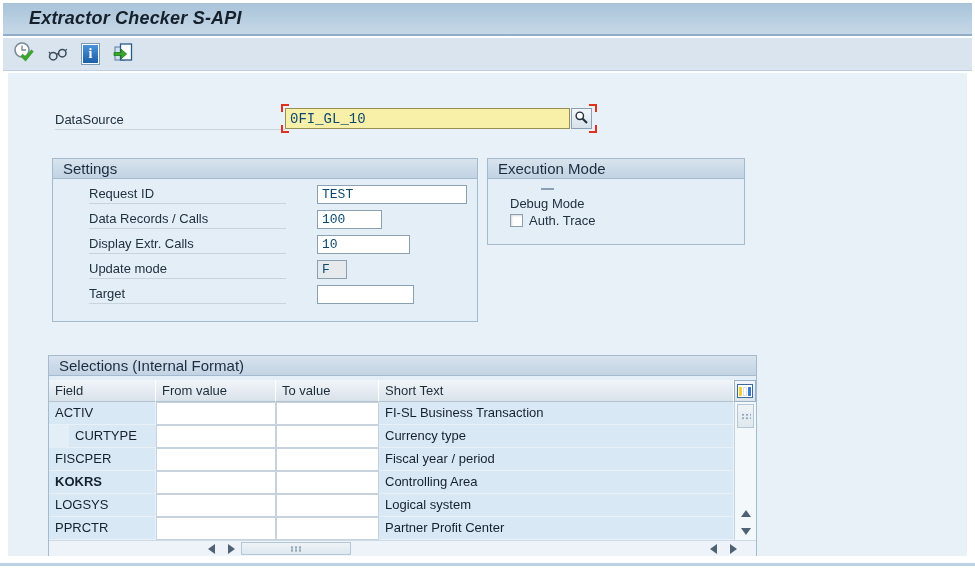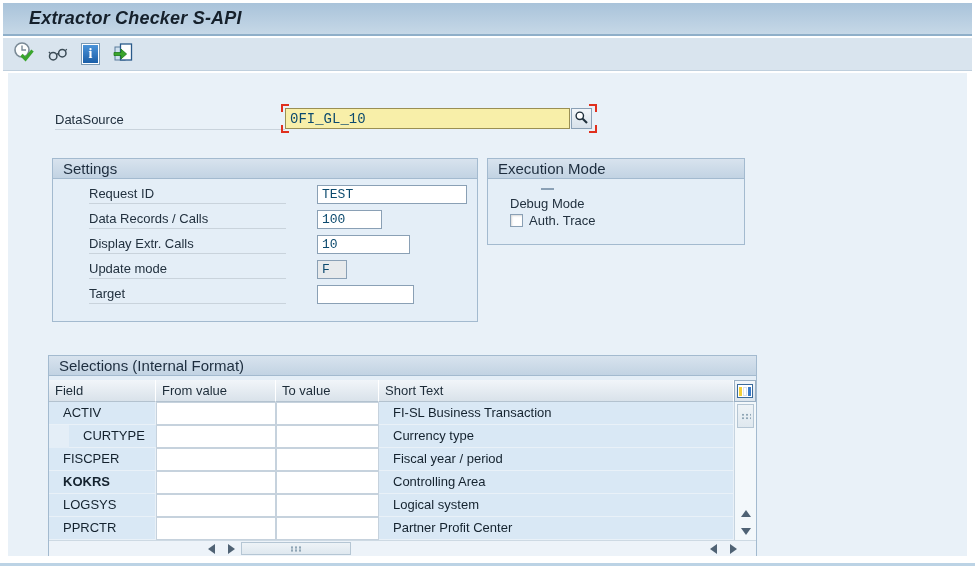--- a/index.html
+++ b/index.html
@@ -59,21 +59,21 @@
   .checkbox { width:13px; height:13px; background:#fff; border:1px solid #8aa0b5;
               box-shadow:inset 1px 1px 2px rgba(0,0,0,0.15); cursor:pointer; }
   .cbx-label { font-size:13px; color:#22313f; }
 
   
   .thead-cell { position:absolute; top:24px; height:22px; background:linear-gradient(#f1f5f9,#d9e2ea);
                 border-right:1px solid #fff; border-bottom:1px solid #b3c2cf; font-size:13px;
                 line-height:21px; padding-left:6px; color:#1c2b38; }
   .trow { position:absolute; left:0; width:707px; height:23px; }
   .tcell { position:absolute; top:0; height:23px; font-size:13px; line-height:22px;
-           padding-left:14px; color:#14222e; }
+           padding-left:6px; color:#14222e; }
   .tcell.static { background:#d9e8f5; border-bottom:1px solid #e9f1f8; border-right:1px solid #e9f1f8; }
   .tcell.cinput { background:#fff; border:1px solid #c6d2dd; cursor:text; }
   .cfgbtn { position:absolute; left:685px; top:24px; width:22px; height:22px;
             background:linear-gradient(#f2f6fa,#dbe4ec); border:1px solid #9ab0c4;
             display:flex; align-items:center; justify-content:center; cursor:pointer; }
   .cfgicon { width:16px; height:14px; border:1px solid #3a6a9a; background:#fff;
              display:flex; gap:1px; padding:2px 1px 1px 1px; }
   .cfgcol { flex:1; }
 
   

